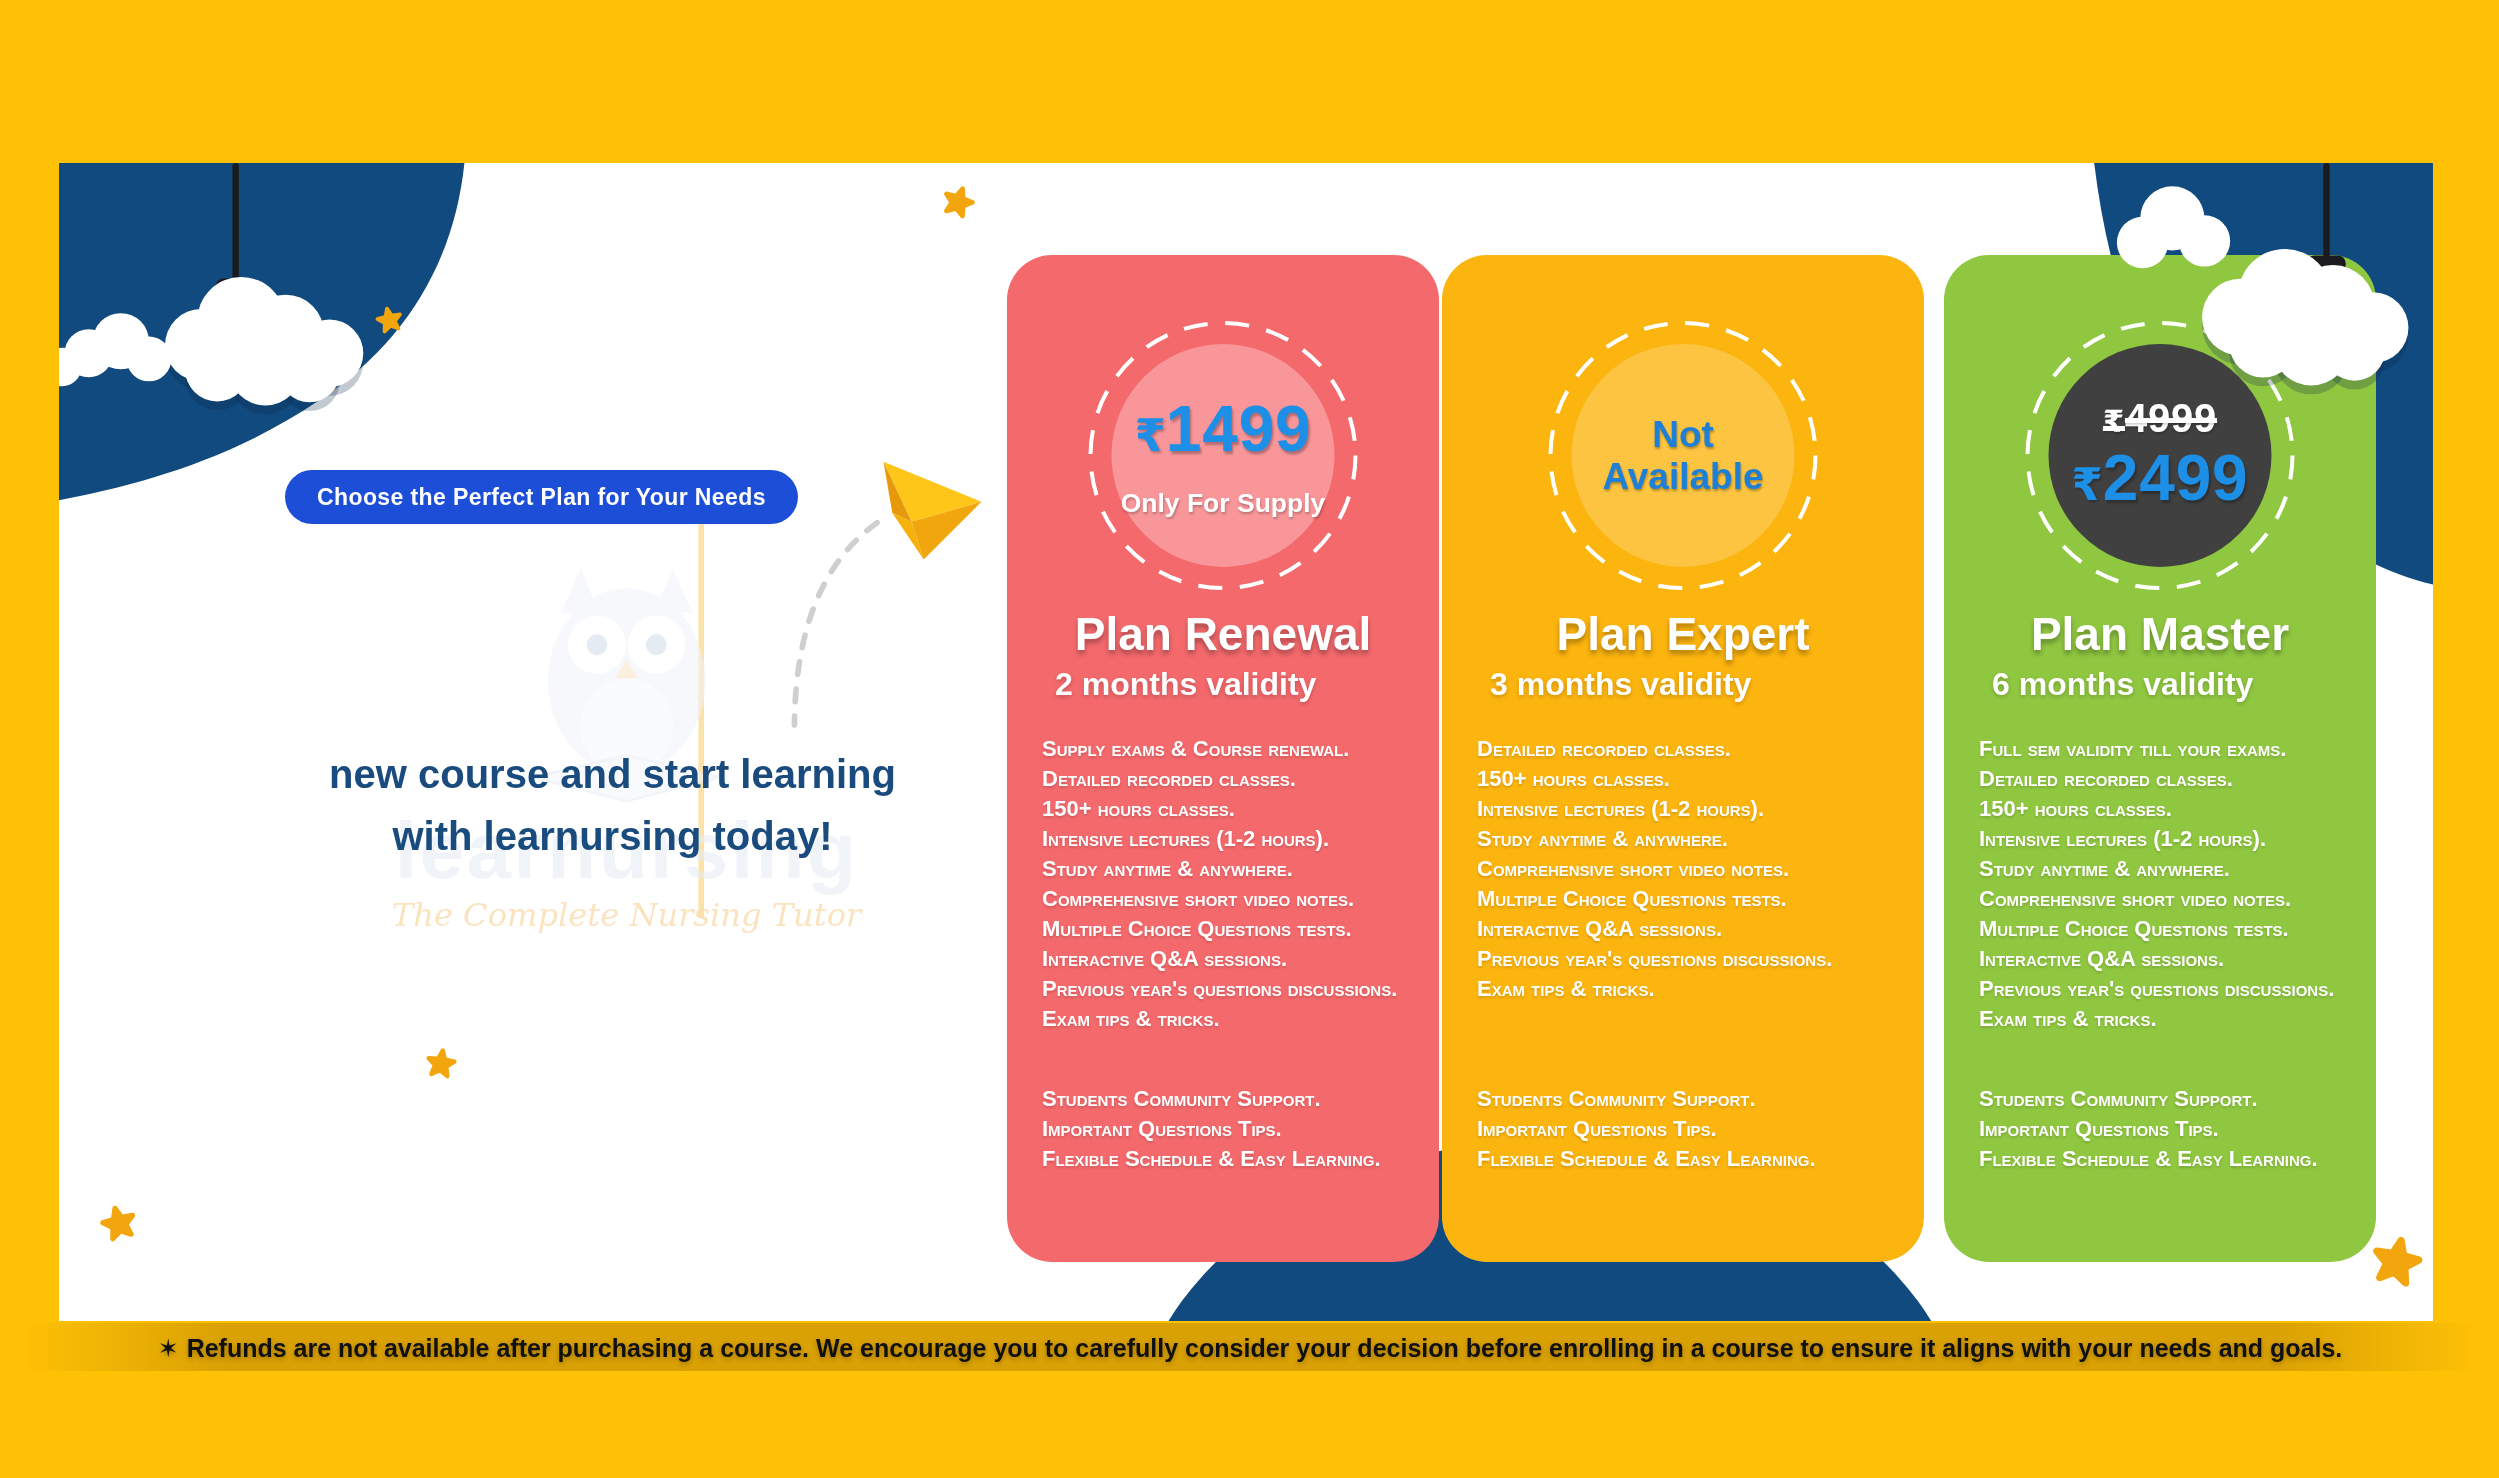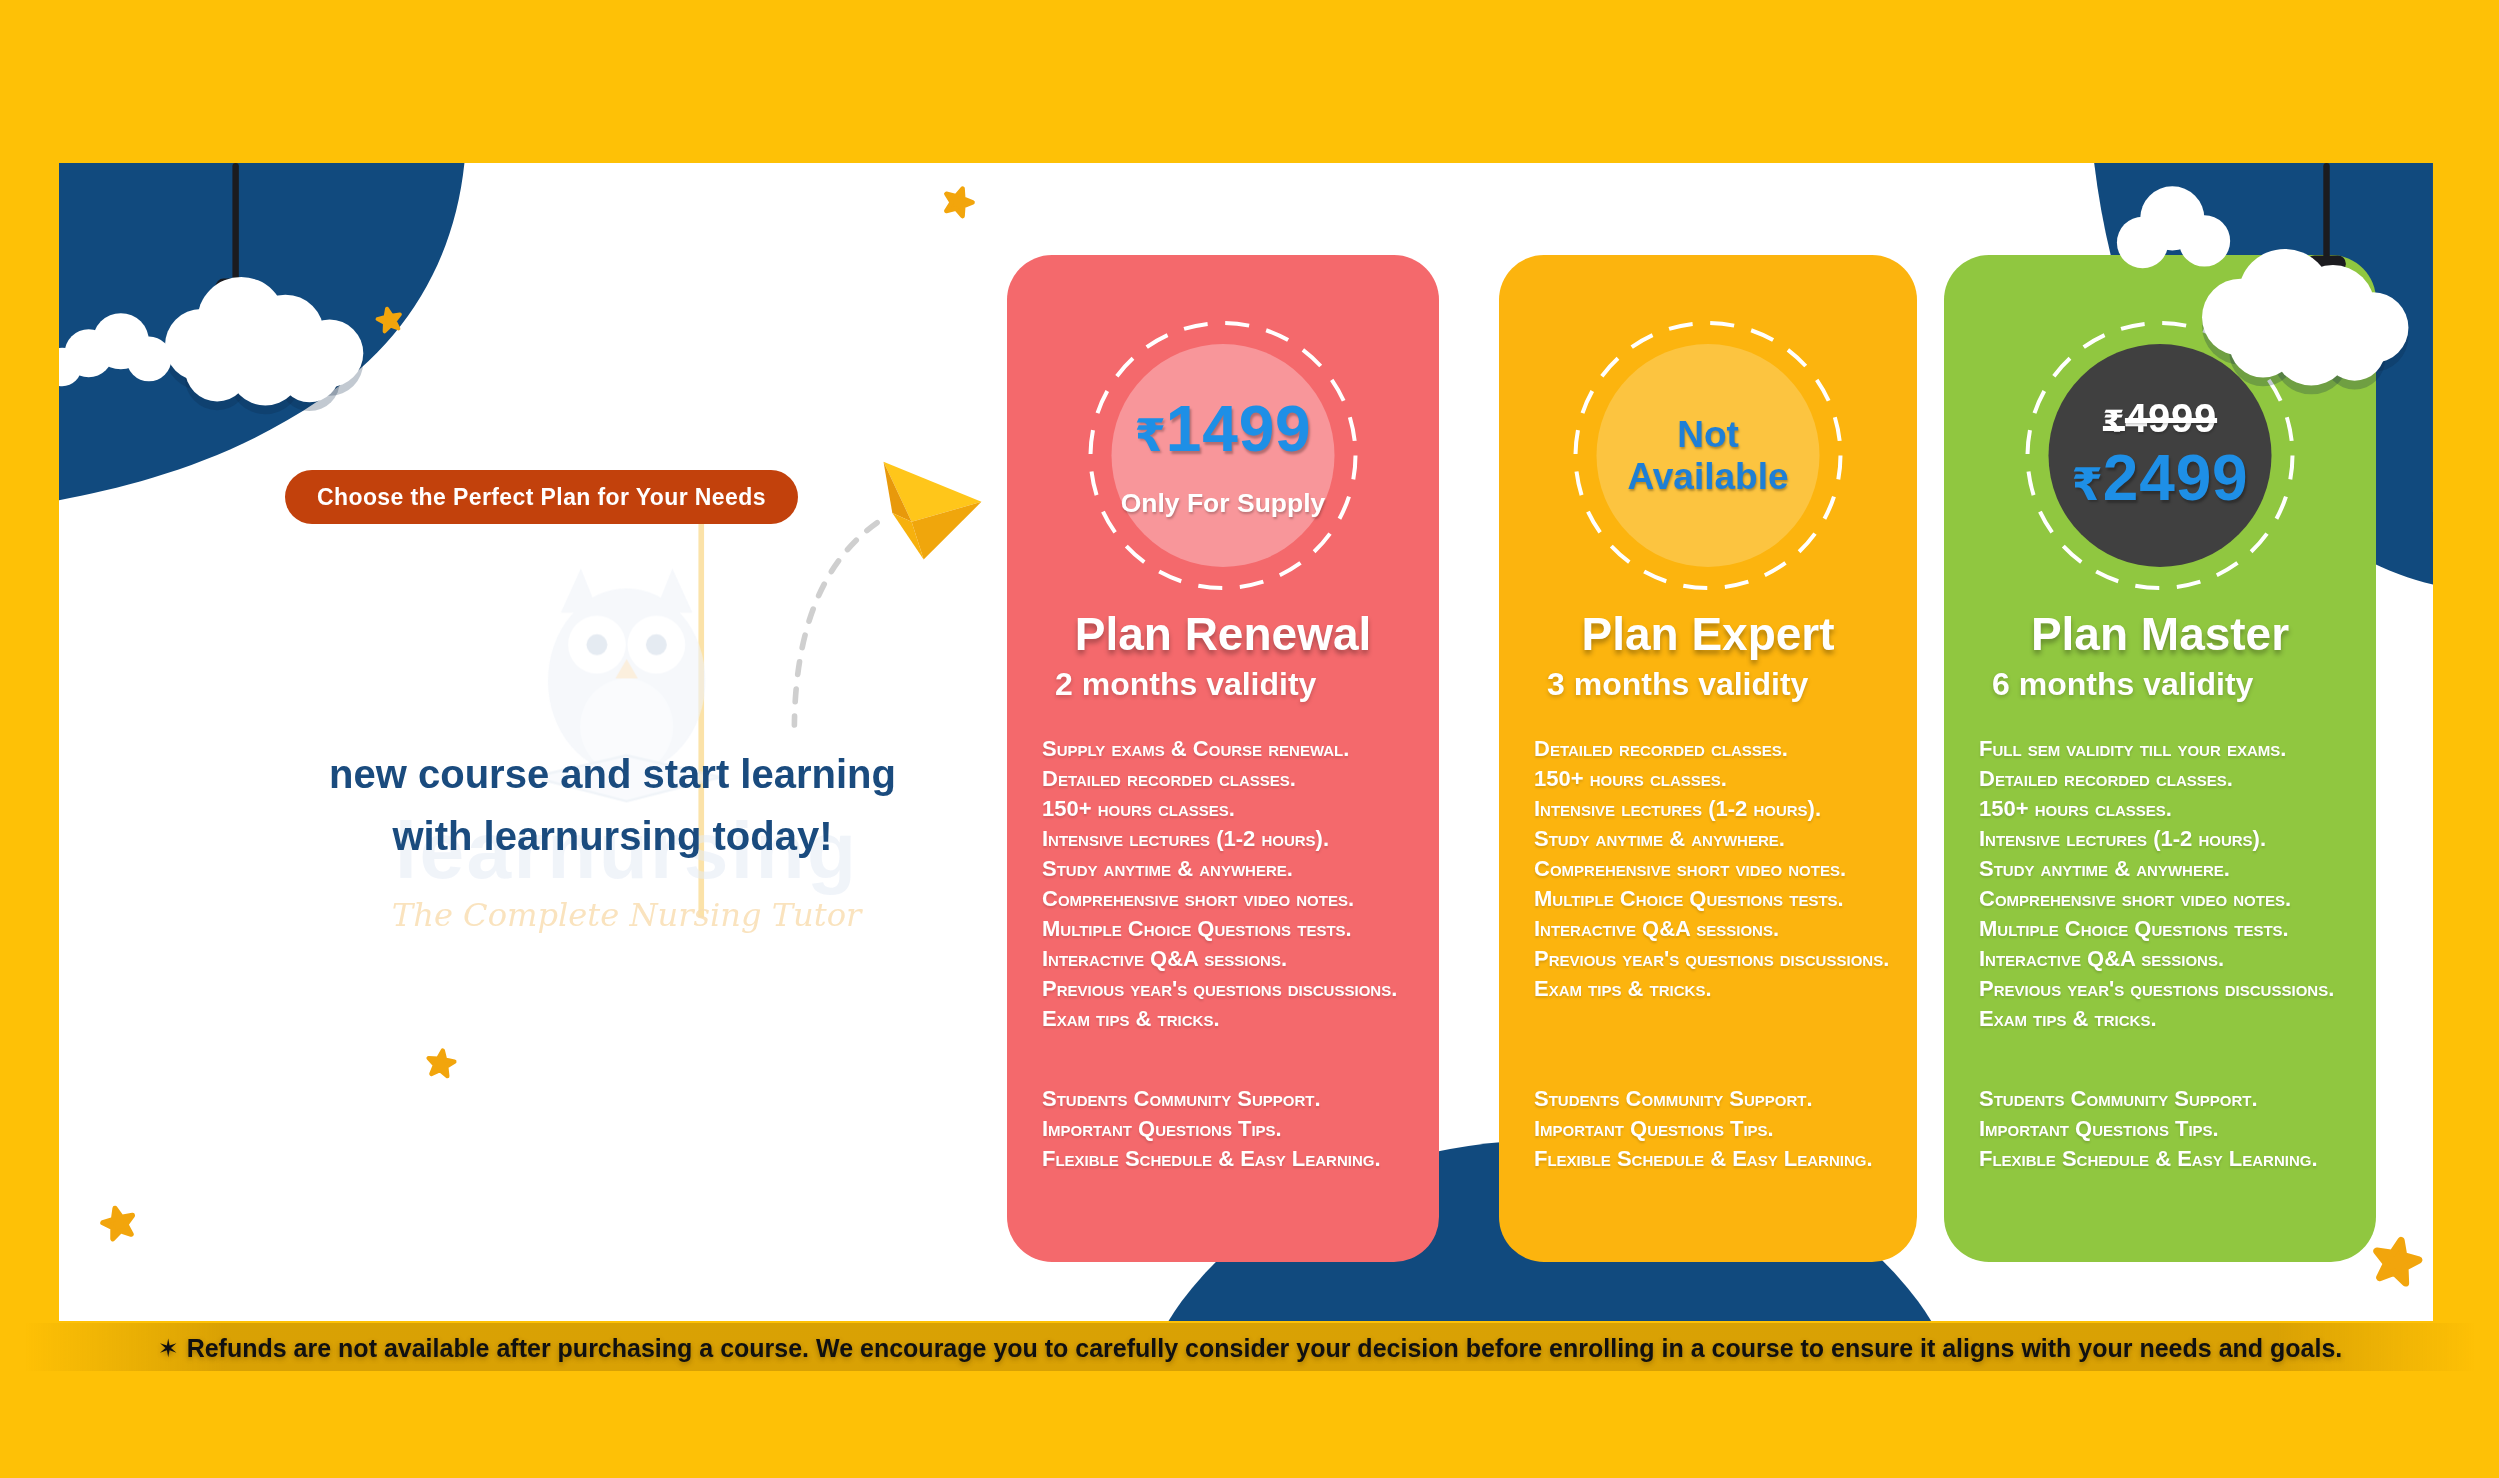--- a/index.html
+++ b/index.html
@@ -5,33 +5,33 @@
   * { margin:0; padding:0; box-sizing:border-box; }
   html,body { background:#FEC106; }
   body { font-family:"Liberation Sans","DejaVu Sans",sans-serif; }
 
   .stage { position:relative; width:2500px; height:1478px; background:#FEC106; overflow:hidden; }
   .canvas { position:absolute; left:59px; top:163px; width:2374px; height:1158px; background:#ffffff; }
   .bg-svg { position:absolute; inset:0; }
   .overlay-svg { position:absolute; inset:0; pointer-events:none; }
 
   .badge { position:absolute; left:226px; top:307px; height:54px; line-height:54px;
-           padding:0 32px; background:#c2410c; border-radius:27px; color:#fff;
+           padding:0 32px; background:#1d4ed8; border-radius:27px; color:#fff;
            font-weight:bold; font-size:23px; letter-spacing:0.4px; white-space:nowrap; }
 
   .headline { position:absolute; left:112px; top:580px; width:883px; text-align:center;
               color:#1A4B7E; font-weight:bold; font-size:40px; line-height:62px; }
 
   .wm-brand { font-size:100px; font-weight:bold; fill:#c9d7ec; opacity:.55; text-anchor:middle; letter-spacing:3px; }
   .wm-tag   { font-size:40px; fill:#f2bd66; opacity:.85; text-anchor:middle; font-style:italic;
               font-family:"DejaVu Serif","Liberation Serif",serif; }
 
   .card { position:absolute; top:92px; width:432px; height:1007px; border-radius:45px; color:#fff; }
   .card-renewal { left:948px; background:#F4696C; }
-  .card-expert  { left:1440px; width:418px; background:#FCB40E; }
+  .card-expert  { left:1383px; width:482px; background:#FCB40E; }
   .card-master  { left:1885px; background:#90C740; }
 
   .ring { position:absolute; top:64px; left:50%; transform:translateX(-50%); width:273px; height:273px; }
   .ring > svg { position:absolute; inset:0; }
   .disc { position:absolute; left:25px; top:25px; width:223px; height:223px; border-radius:50%;
           display:flex; flex-direction:column; align-items:center; justify-content:center; text-align:center; }
   .card-renewal .disc { background:#F8969A; }
   .card-expert  .disc { background:#FCC440; }
   .card-master  .disc { background:#404040; }
 

